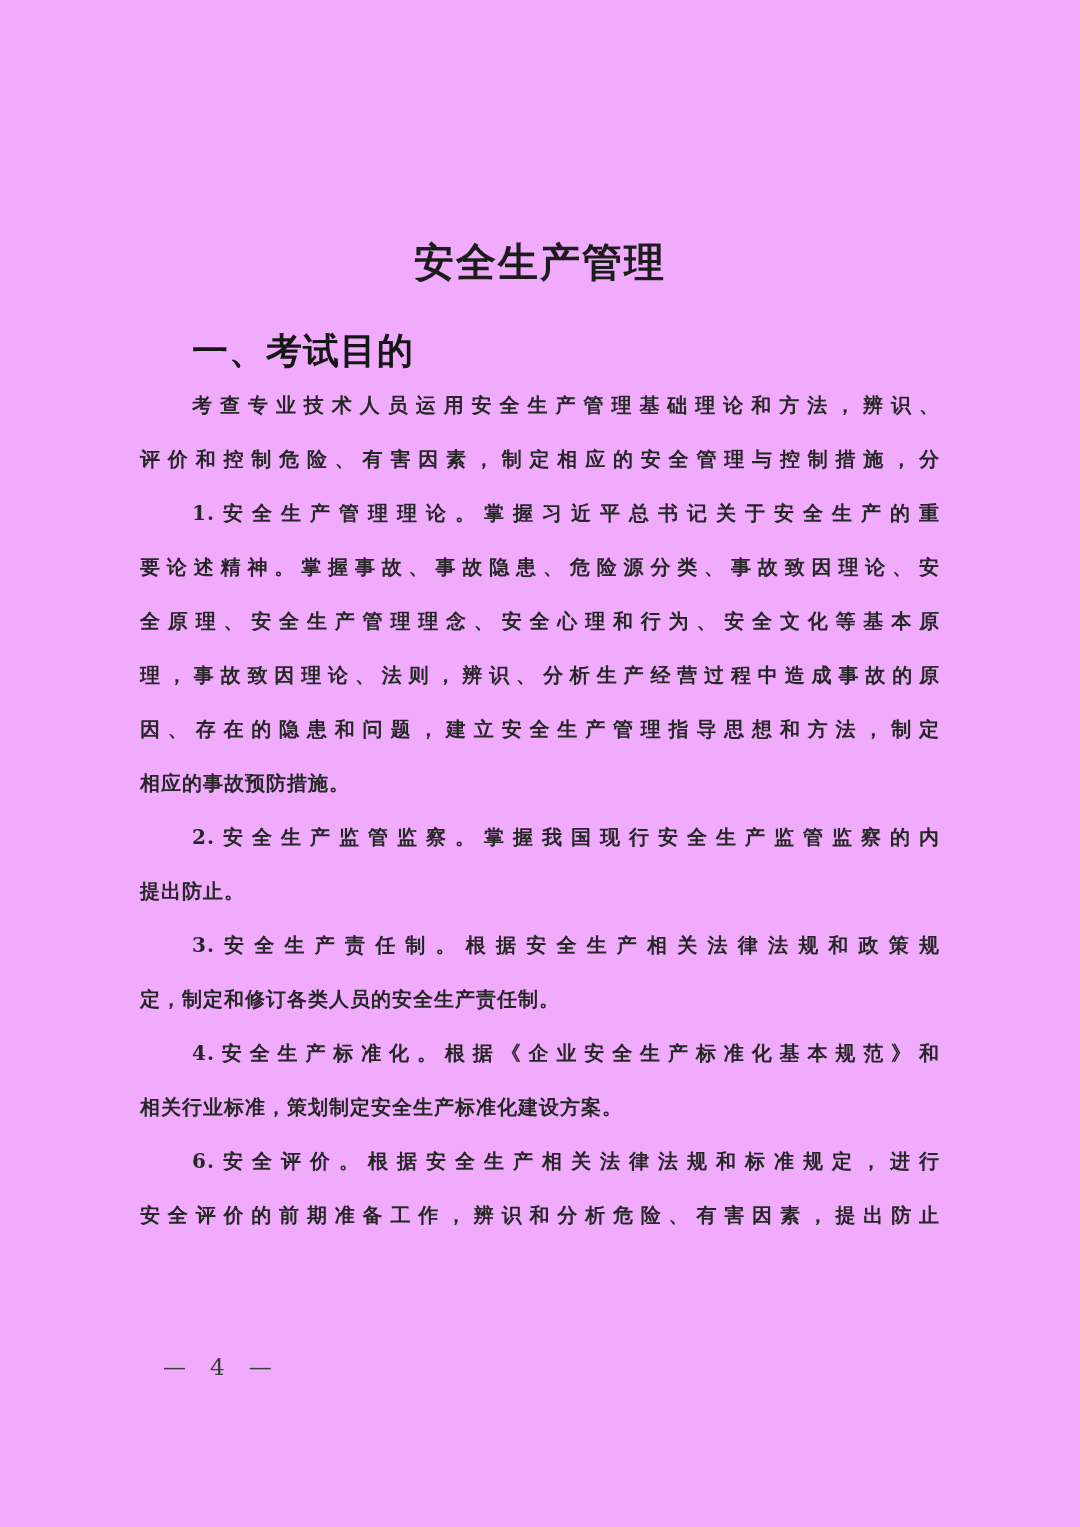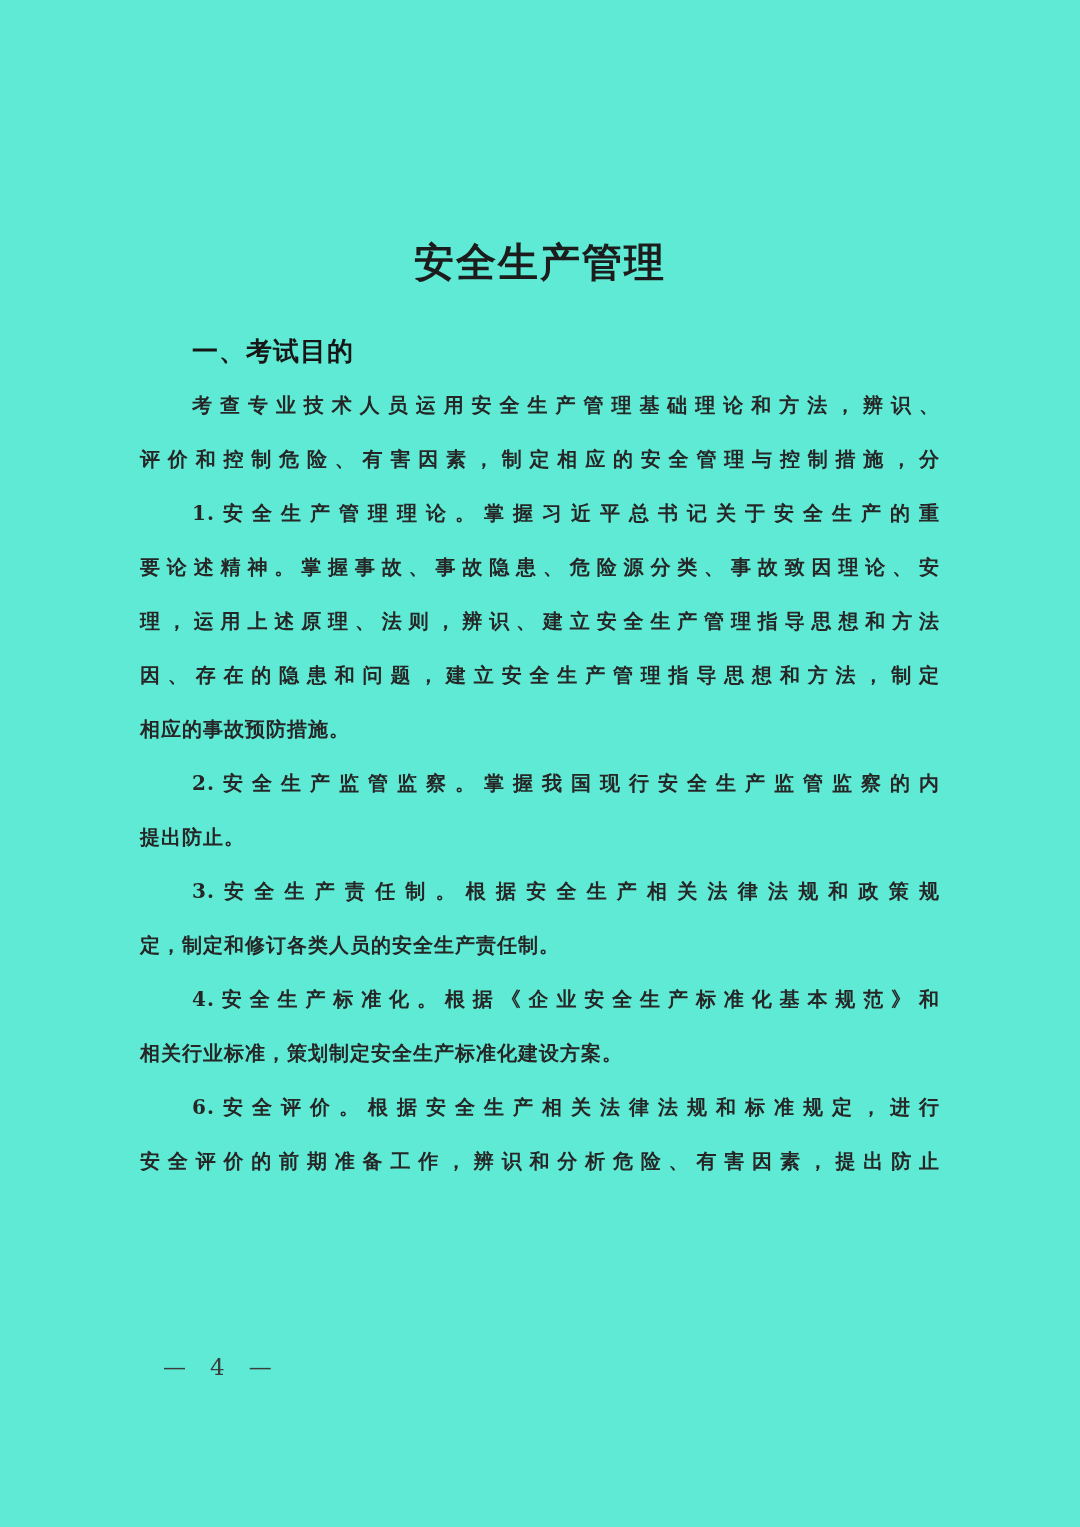--- a/index.html
+++ b/index.html
@@ -1,21 +1,21 @@
 <!DOCTYPE html>
 <html><head>
 <meta charset="utf-8">
 <style>
   * { margin: 0; padding: 0; box-sizing: border-box; }
   html, body { background: #ffffff; }
   .page {
     position: relative;
     width: 1080px;
     height: 1527px;
-    background: #5eead4;
+    background: #f0abfc;
     overflow: hidden;
     font-family: "DejaVu Serif", "Liberation Serif", serif;
     color: #222222;
   }
   .title {
     position: absolute;
     top: 238px;
     left: 140px;
     width: 800px;
     text-align: center;
@@ -35,21 +35,21 @@
     height: 54px;
     line-height: 54px;
     font-size: 20px;
     letter-spacing: 1px;
     color: #262626;
     font-weight: bold;
   }
   .line.heading {
     font-family: Liberation Sans, sans-serif;
     font-weight: 700;
-    font-size: 26px;
+    font-size: 36px;
     color: #161616;
   }
   .line.indent { text-indent: 52px; }
   .line.just {
     text-align: justify;
     text-align-last: justify;
   }
   .footer {
     position: absolute;
     top: 1352px;
@@ -68,21 +68,22 @@
 <div class="page">
 
   <h1 class="title">安全生产管理</h1>
 
   <div class="content">
     <div class="line heading indent">一、考试目的</div>
     <div class="line indent just">考查专业技术人员运用安全生产管理基础理论和方法，辨识、</div>
     <div class="line just">评价和控制危险、有害因素，制定相应的安全管理与控制措施，分</div>
     <div class="line indent just">1.安全生产管理理论。掌握习近平总书记关于安全生产的重</div>
     <div class="line just">要论述精神。掌握事故、事故隐患、危险源分类、事故致因理论、安</div>
-    <div class="line just">理，运用上述原理、法则，辨识、建立安全生产管理指导思想和方法</div>
+    <div class="line just">全原理、安全生产管理理念、安全心理和行为、安全文化等基本原</div>
+    <div class="line just">理，事故致因理论、法则，辨识、分析生产经营过程中造成事故的原</div>
     <div class="line just">因、存在的隐患和问题，建立安全生产管理指导思想和方法，制定</div>
     <div class="line">相应的事故预防措施。</div>
     <div class="line indent just">2.安全生产监管监察。掌握我国现行安全生产监管监察的内</div>
     <div class="line">提出防止。</div>
     <div class="line indent just">3.安全生产责任制。根据安全生产相关法律法规和政策规</div>
     <div class="line">定，制定和修订各类人员的安全生产责任制。</div>
     <div class="line indent just">4.安全生产标准化。根据《企业安全生产标准化基本规范》和</div>
     <div class="line">相关行业标准，策划制定安全生产标准化建设方案。</div>
     <div class="line indent just">6.安全评价。根据安全生产相关法律法规和标准规定，进行</div>
     <div class="line just">安全评价的前期准备工作，辨识和分析危险、有害因素，提出防止</div>

